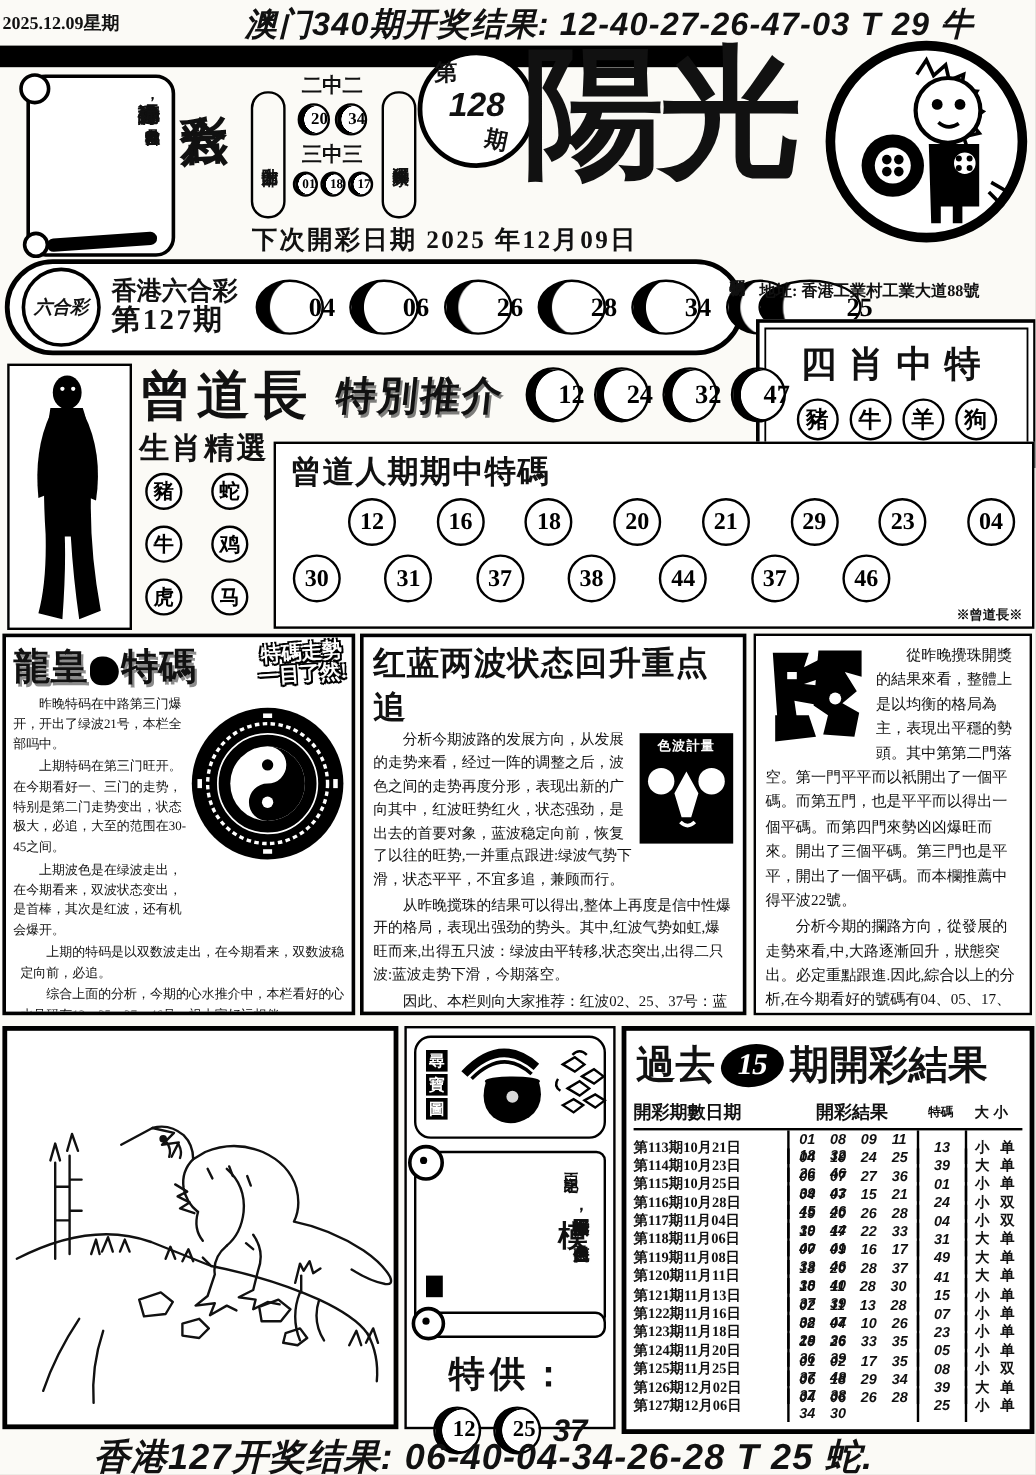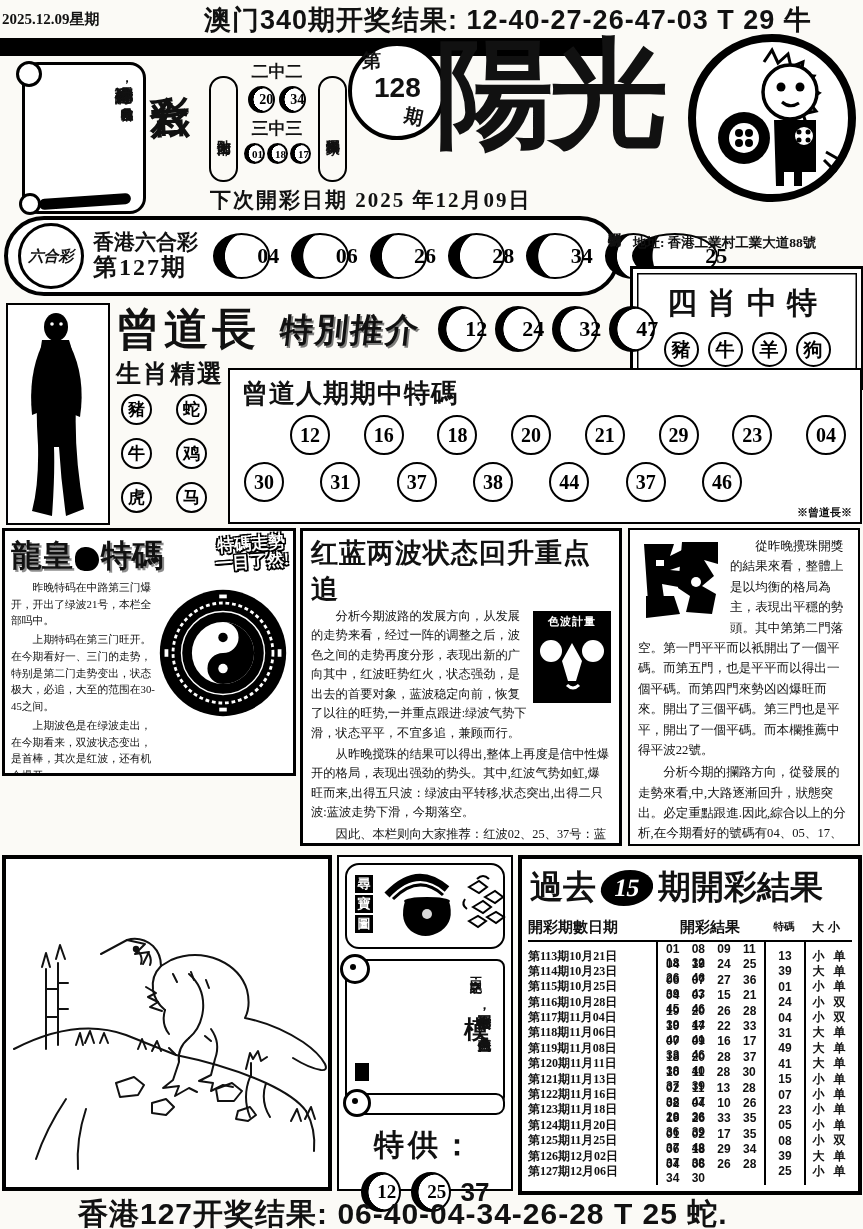--- a/index.html
+++ b/index.html
@@ -1,19 +1,19 @@
 <!DOCTYPE html>
 <html><head>
 <meta charset="utf-8">
 <style>
   html,body{margin:0;padding:0;background:#d8d5cd;}
   .page{position:relative;width:863px;height:1229px;background:#fbfaf6;color:#111;
         font-family:"Liberation Serif",serif;overflow:hidden;margin:0 auto;}
   .abs{position:absolute;}
-  .sans{font-family:"Liberation Sans",sans-serif;}
+  .sans{font-family:"Liberation Sans",sans-serif;font-style:italic;}
   .b900{font-weight:900;}
   .bold{font-weight:bold;}
   
   .ball{display:inline-flex;align-items:center;justify-content:center;border-radius:50%;
         border:2px solid #000;background:radial-gradient(circle at 64% 50%, #fff 59%, #000 61%);
         font-weight:800;font-family:"Liberation Serif",serif;color:#000;box-sizing:border-box;
         padding-left:14%;}
   .b44{width:46px;height:46px;font-size:22px;}
   .b40{width:40px;height:40px;font-size:19px;}
   .b26{width:27px;height:27px;font-size:14px;}
@@ -202,21 +202,21 @@
         <span class="oc oc38">31</span>
         <span class="oc oc38">37</span>
         <span class="oc oc38">38</span>
         <span class="oc oc38">44</span>
         <span class="oc oc38">37</span>
         <span class="oc oc38">46</span>
       </div>
     <div class="abs bold" style="right:8px;bottom:2px;font-size:11px;">※曾道長※</div>
   </div>
 
-  <div class="abs" style="left:2px;top:528px;width:294px;height:248px;border:3px solid #000;background:#fff;box-sizing:border-box;overflow:hidden;">
+  <div class="abs" style="left:2px;top:528px;width:294px;height:318px;border:3px solid #000;background:#fff;box-sizing:border-box;overflow:hidden;">
     <div class="row" style="align-items:flex-start;padding:4px 4px 0 6px;">
       <div class="b900" style="font-size:31px;letter-spacing:0;text-shadow:2px 2px 0 rgba(0,0,0,.45);white-space:nowrap;">
         <span>龍皇</span><span style="display:inline-block;width:24px;height:24px;background:#000;border-radius:46% 60% 52% 44%;vertical-align:middle;margin:0 2px;"></span><span>特碼</span>
       </div>
       <div style="margin-left:auto;text-align:center;transform:rotate(-4deg);line-height:1.05;">
         <div class="b900 outline-txt" style="font-size:17px;">特碼走勢</div>
         <div class="b900 outline-txt" style="font-size:17px;">一目了然!</div>
       </div>
     </div>
     <div class="row" style="align-items:flex-start;padding:2px 4px 0 6px;">

